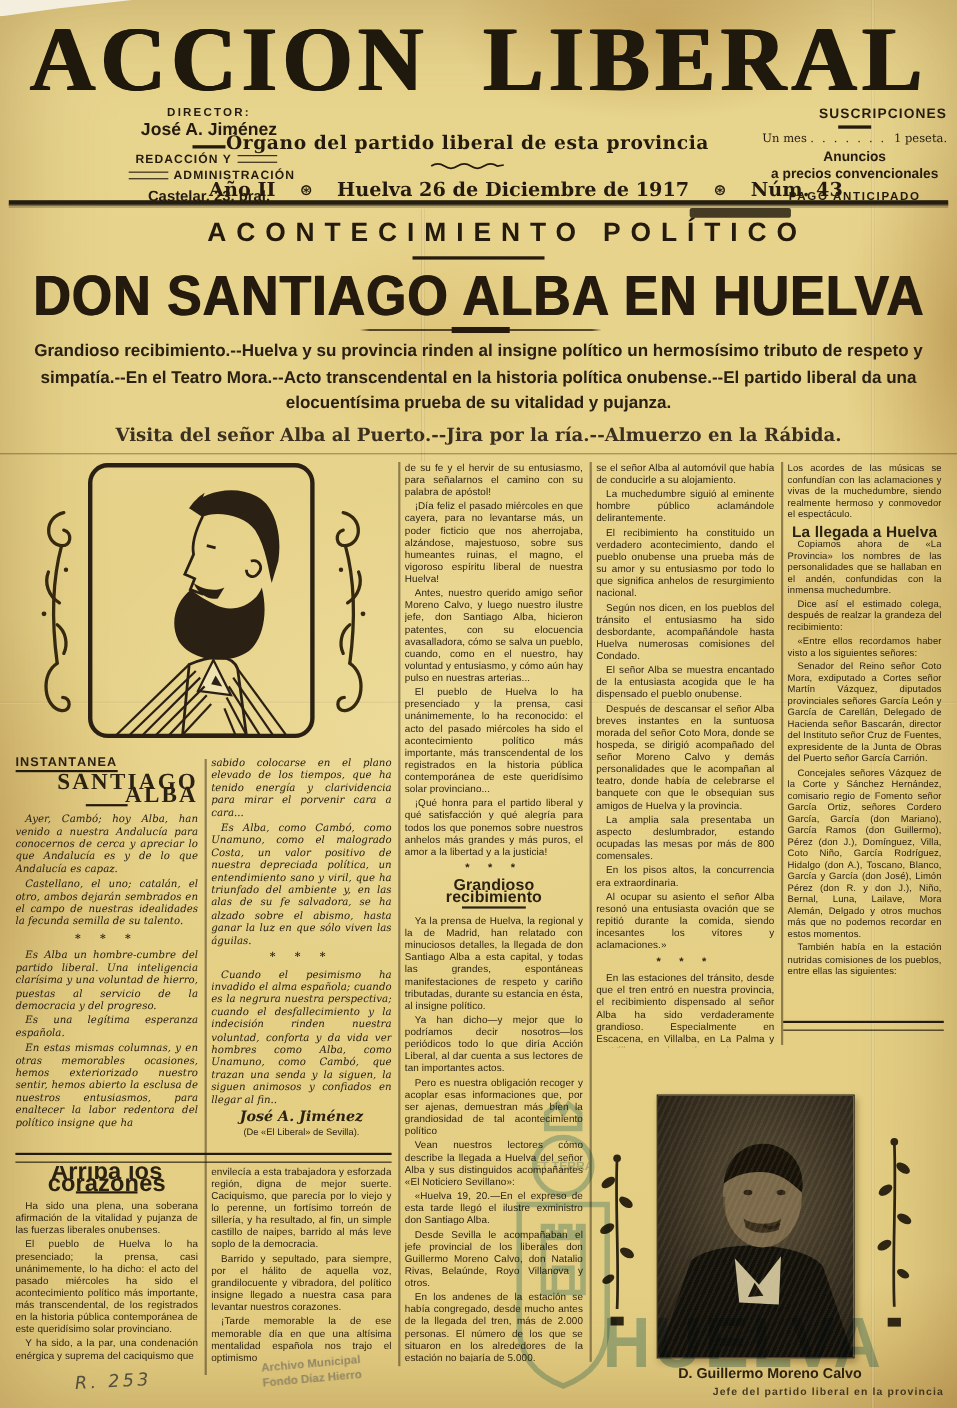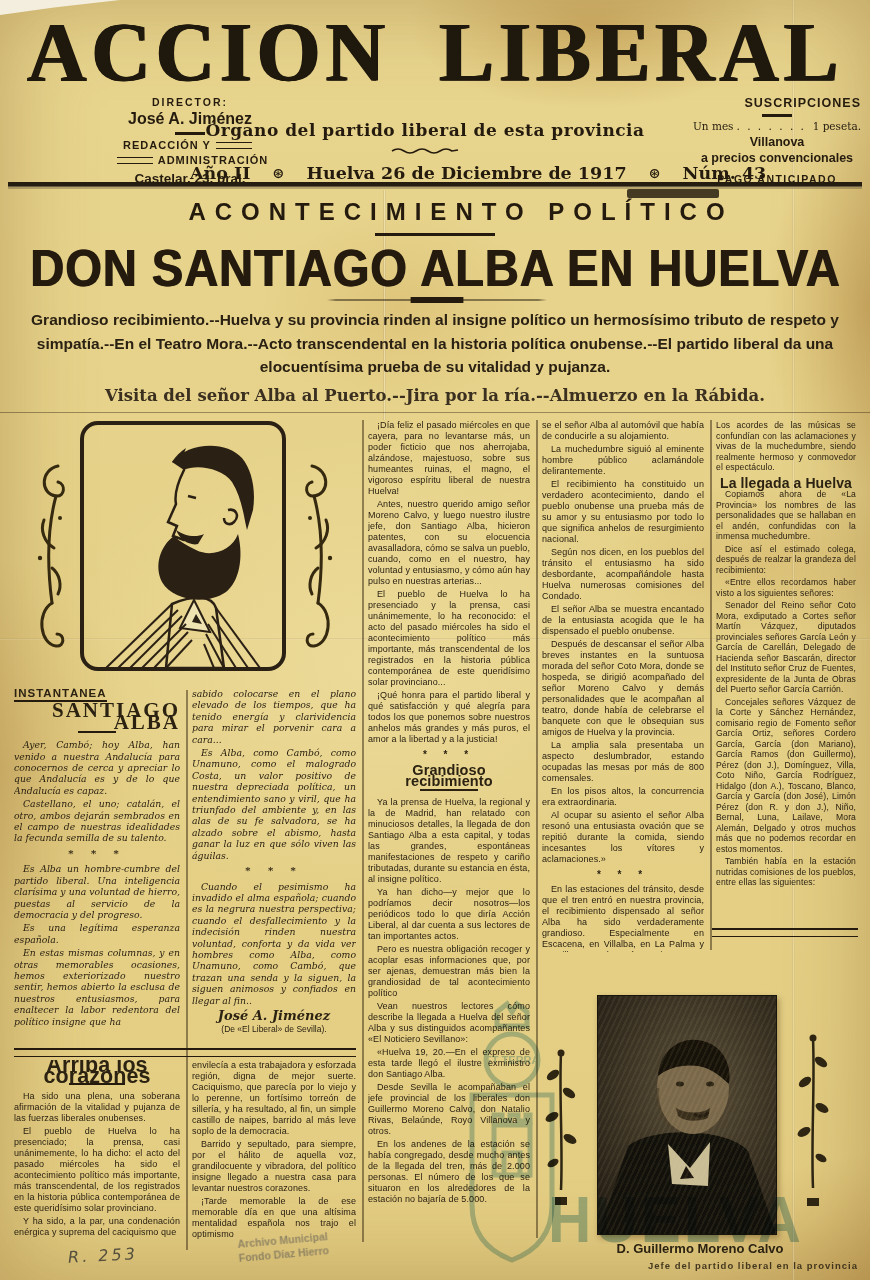--- a/index.html
+++ b/index.html
@@ -143,21 +143,21 @@
   </div>
 
   <div class="mh-right">
     <div class="mh-subs">SUSCRIPCIONES</div>
     <div class="mini-rule"></div>
     <div class="mh-unmes">
       <span>Un mes</span>
       <span class="dots">. . . . . . . . .</span>
       <span>1 peseta.</span>
     </div>
-    <div class="mh-ads">Villanova</div>
+    <div class="mh-ads">Anuncios</div>
     <div class="mh-ads">a precios convencionales</div>
     <div class="mh-pago">PAGO ANTICIPADO</div>
   </div>
 
   <div class="mh-rule"></div>
 
   <div class="kicker">ACONTECIMIENTO POLÍTICO</div>
   <div class="kicker-rule"></div>
   <div class="head-main">DON SANTIAGO ALBA EN HUELVA</div>
   <div class="head-divider"></div>
@@ -257,20 +257,21 @@
     <p>El pueblo de Huelva lo ha presenciado; la prensa, casi unánimemente, lo ha dicho: el acto del pasado miércoles ha sido el acontecimiento político más importante, más transcendental, de los registrados en la historia pública contemporánea de este queridísimo solar provinciano.</p>
     <p>Y ha sido, a la par, una condenación enérgica y suprema del caciquismo que</p>
   </div>
   <div class="npcol sans-col" style="left:192px;top:1060px;width:164px;height:188px;">
     <p style="text-indent:0">envilecía a esta trabajadora y esforzada región, digna de mejor suerte. Caciquismo, que parecía por lo viejo y lo perenne, un fortísimo torreón de sillería, y ha resultado, al fin, un simple castillo de naipes, barrido al más leve soplo de la democracia.</p>
     <p>Barrido y sepultado, para siempre, por el hálito de aquella voz, grandilocuente y vibradora, del político insigne llegado a nuestra casa para levantar nuestros corazones.</p>
     <p>¡Tarde memorable la de ese memorable día en que una altísima mentalidad española nos trajo el optimismo</p>
   </div>
 
   <div class="npcol sans-col" style="left:368px;top:420px;width:162px;height:818px;">
+    <p style="text-indent:0">de su fe y el hervir de su entusiasmo, para señalarnos el camino con su palabra de apóstol!</p>
     <p>¡Día feliz el pasado miércoles en que cayera, para no levantarse más, un poder ficticio que nos aherrojaba, alzándose, majestuoso, sobre sus humeantes ruinas, el magno, el vigoroso espíritu liberal de nuestra Huelva!</p>
     <p>Antes, nuestro querido amigo señor Moreno Calvo, y luego nuestro ilustre jefe, don Santiago Alba, hicieron patentes, con su elocuencia avasalladora, cómo se salva un pueblo, cuando, como en el nuestro, hay voluntad y entusiasmo, y cómo aún hay pulso en nuestras arterias...</p>
     <p>El pueblo de Huelva lo ha presenciado y la prensa, casi unánimemente, lo ha reconocido: el acto del pasado miércoles ha sido el acontecimiento político más importante, más transcendental de los registrados en la historia pública contemporánea de este queridísimo solar provinciano...</p>
     <p>¡Qué honra para el partido liberal y qué satisfacción y qué alegría para todos los que ponemos sobre nuestros anhelos más grandes y más puros, el amor a la libertad y a la justicia!</p>
     <div class="stars">* * *</div>
     <div class="col-heading">Grandioso recibimiento</div>
     <div class="heading-rule"></div>
     <p>Ya la prensa de Huelva, la regional y la de Madrid, han relatado con minuciosos detalles, la llegada de don Santiago Alba a esta capital, y todas las grandes, espontáneas manifestaciones de respeto y cariño tributadas, durante su estancia en ésta, al insigne político.</p>
     <p>Ya han dicho—y mejor que lo podríamos decir nosotros—los periódicos todo lo que diría Acción Liberal, al dar cuenta a sus lectores de tan importantes actos.</p>
     <p>Pero es nuestra obligación recoger y acoplar esas informaciones que, por ser ajenas, demuestran más bien la grandiosidad de tal acontecimiento político</p>

